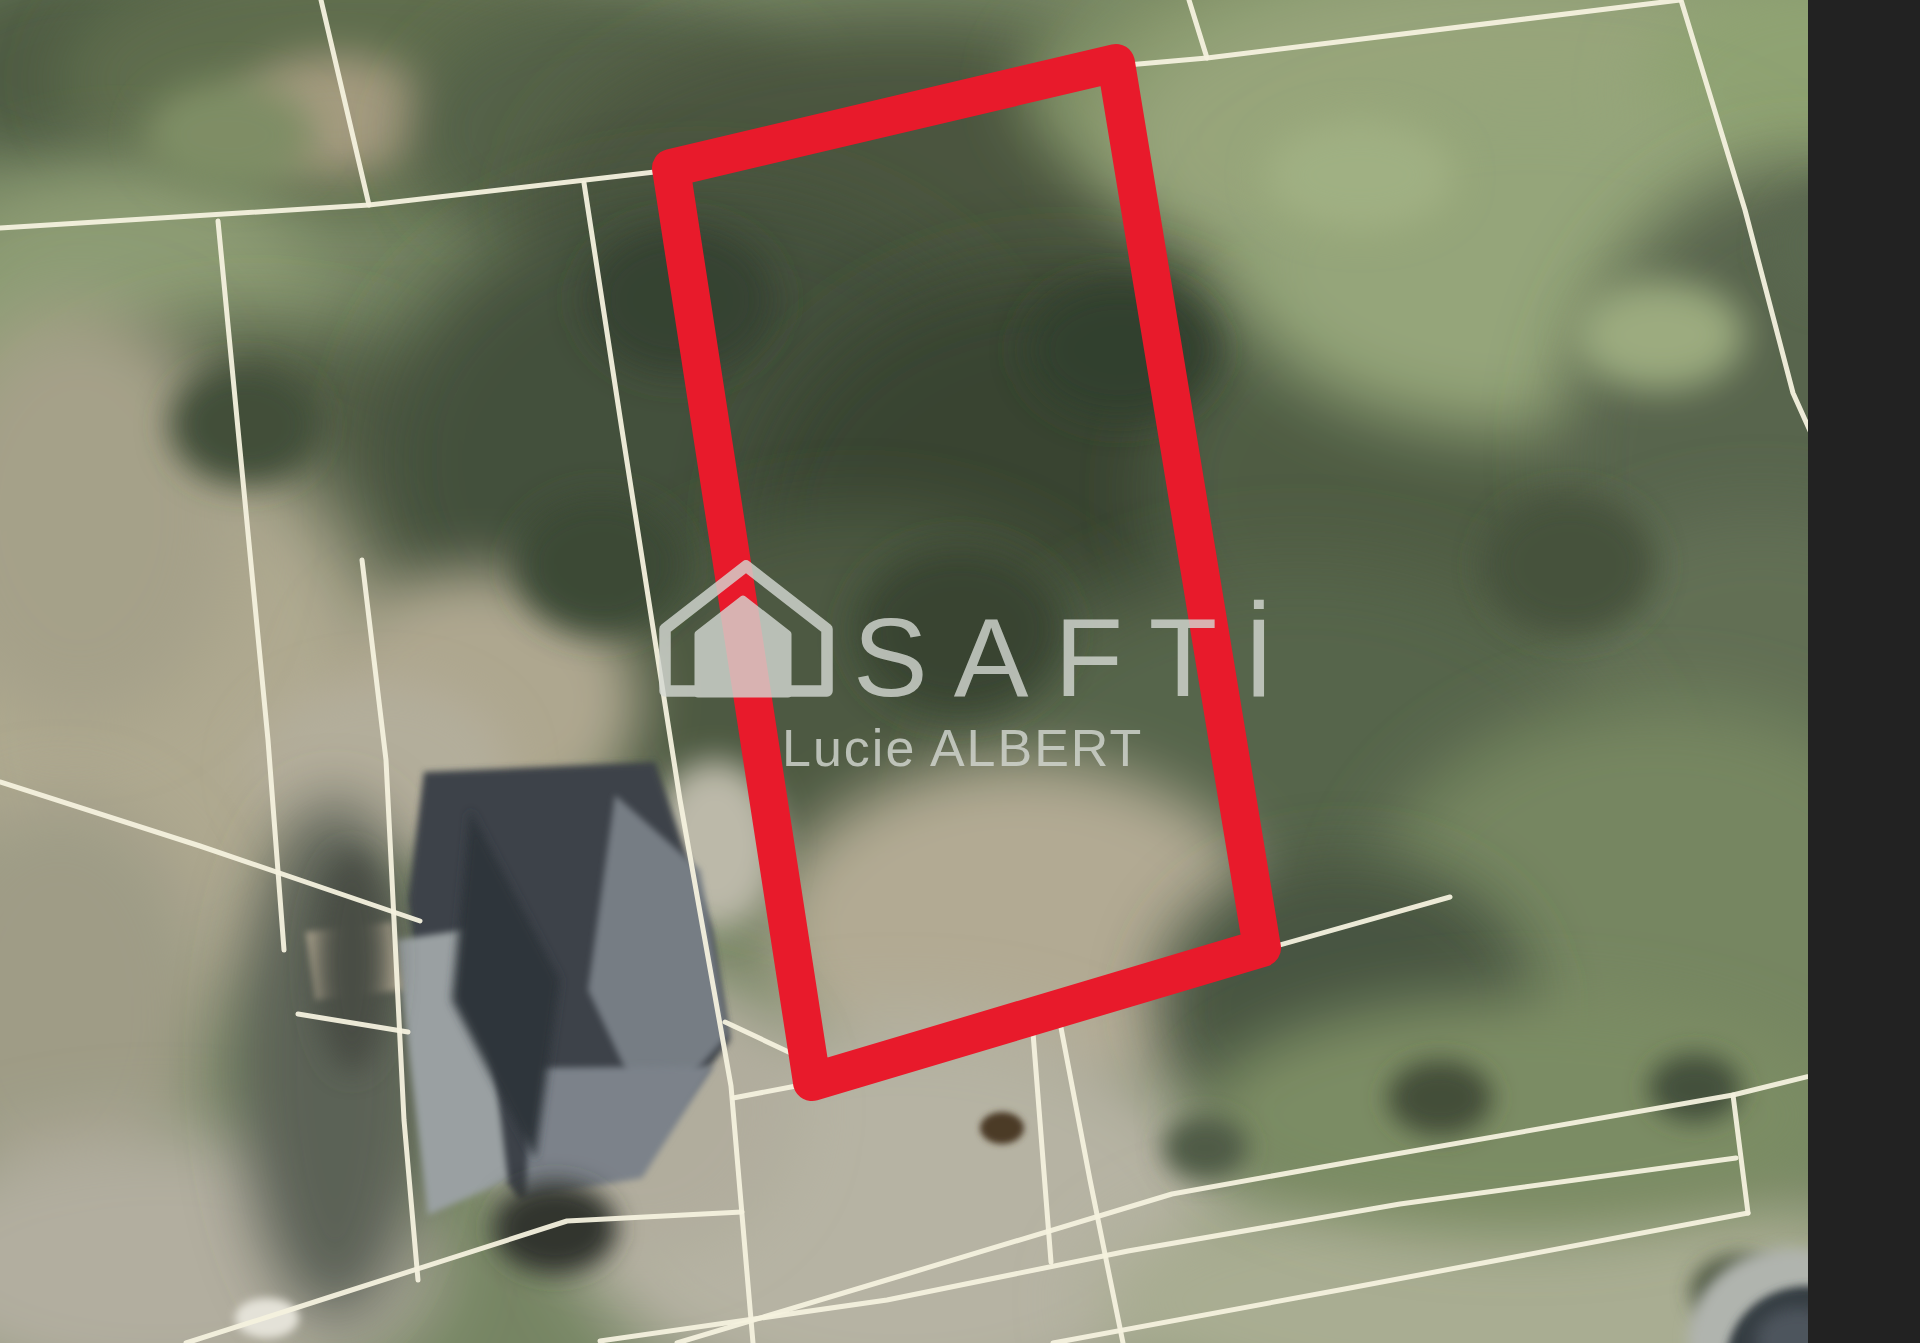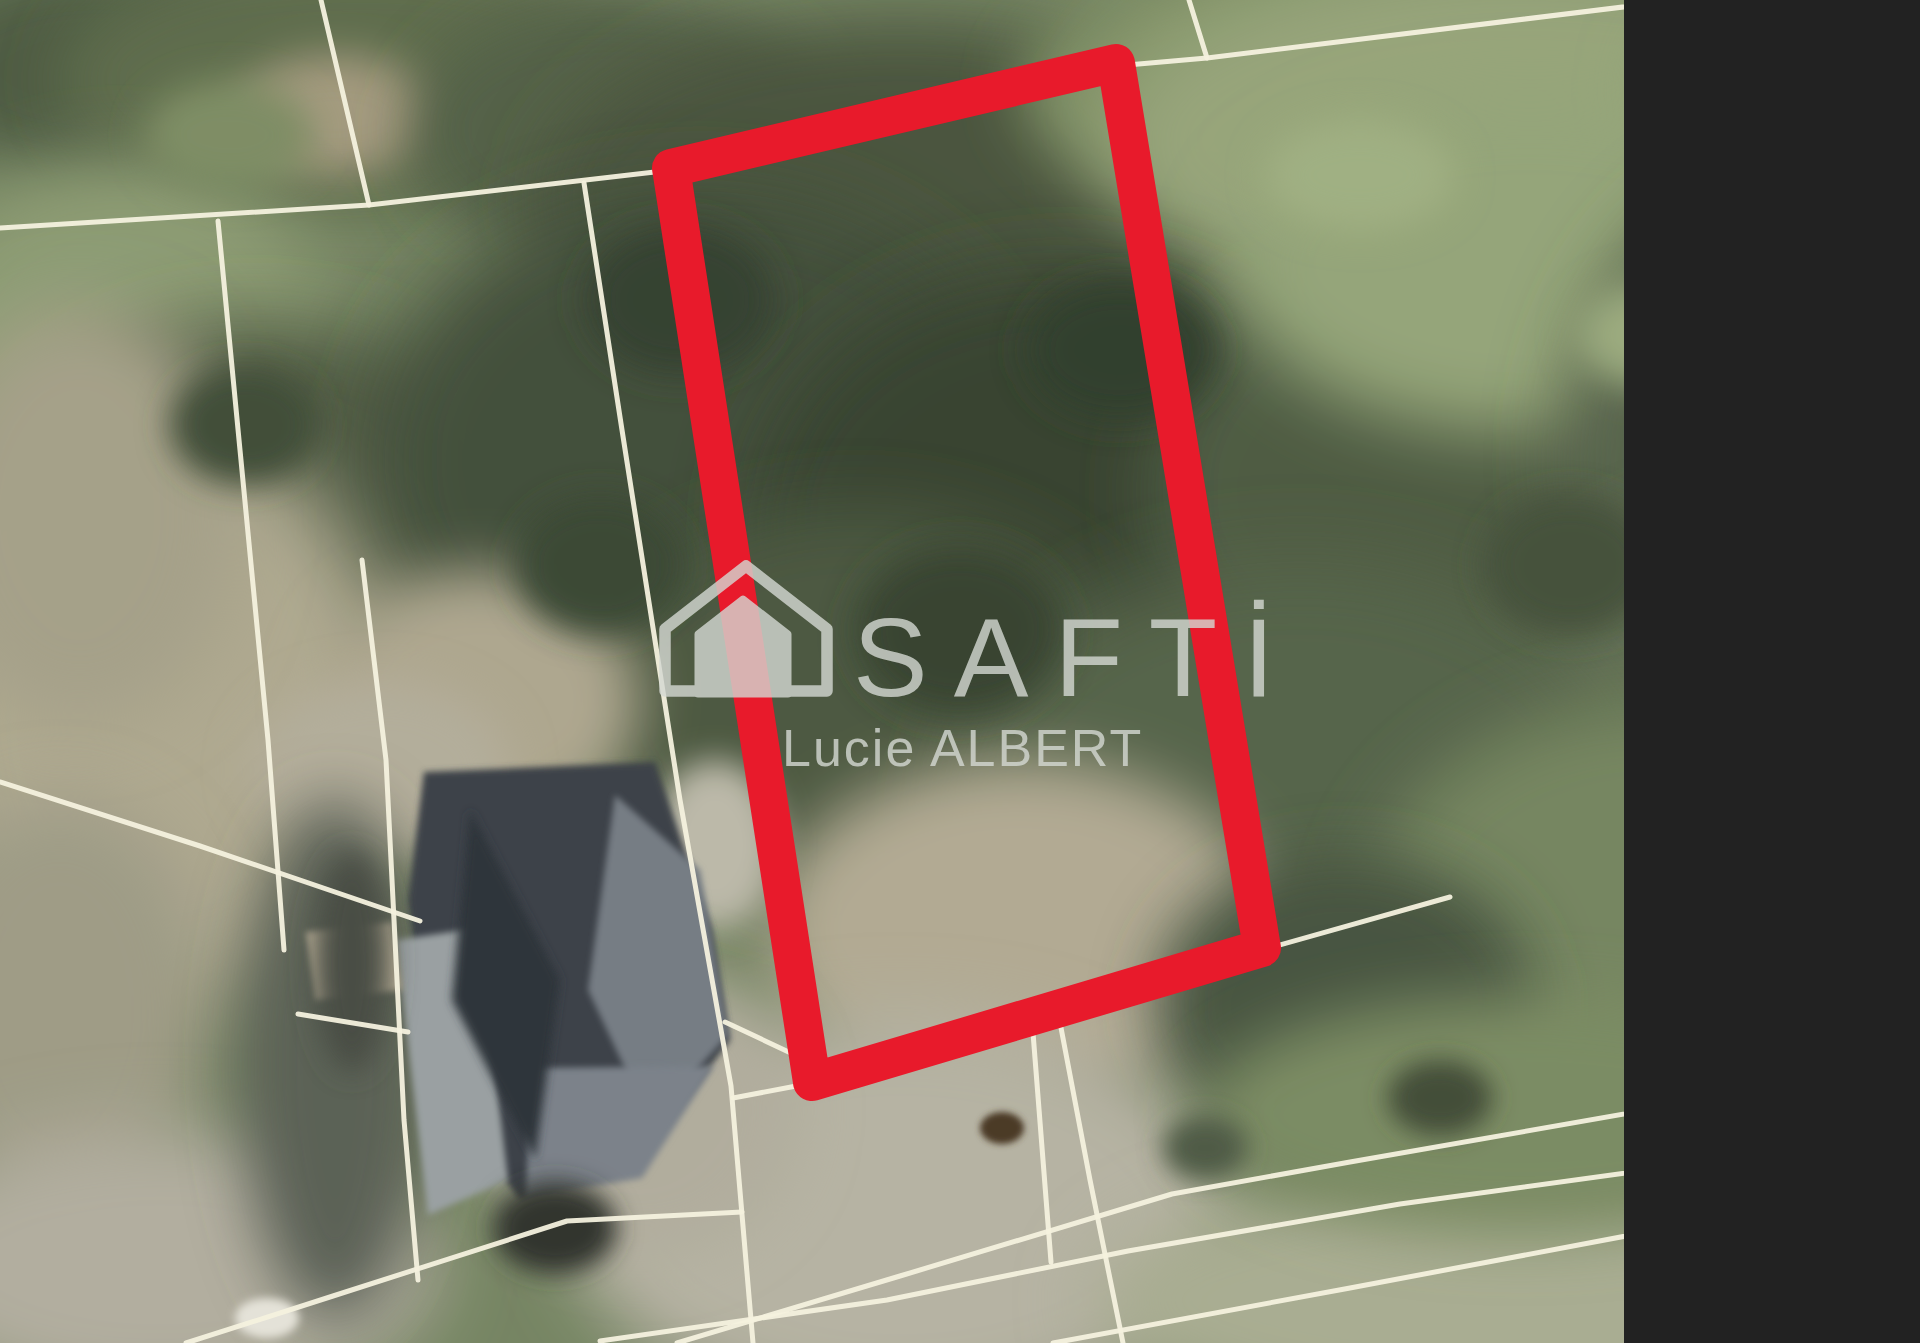--- a/index.html
+++ b/index.html
@@ -1,16 +1,16 @@
 <!DOCTYPE html>
 <html><head>
 <meta charset="utf-8">
 <style>
   html,body{margin:0;padding:0;background:#222;}
-  #stage{position:relative;width:1624px;height:1343px;overflow:hidden;background:#72815e;}
+  #stage{position:relative;width:1808px;height:1343px;overflow:hidden;background:#72815e;}
   svg{display:block;}
   text{font-family:"Liberation Sans", sans-serif;}
 </style>
 </head>
 <body>
 
 <div id="stage">
   <svg id="scene" width="1920" height="1343" viewBox="0 0 1920 1343">
     <defs id="scene-defs">
         <filter id="b30" x="-40%" y="-40%" width="180%" height="180%">

